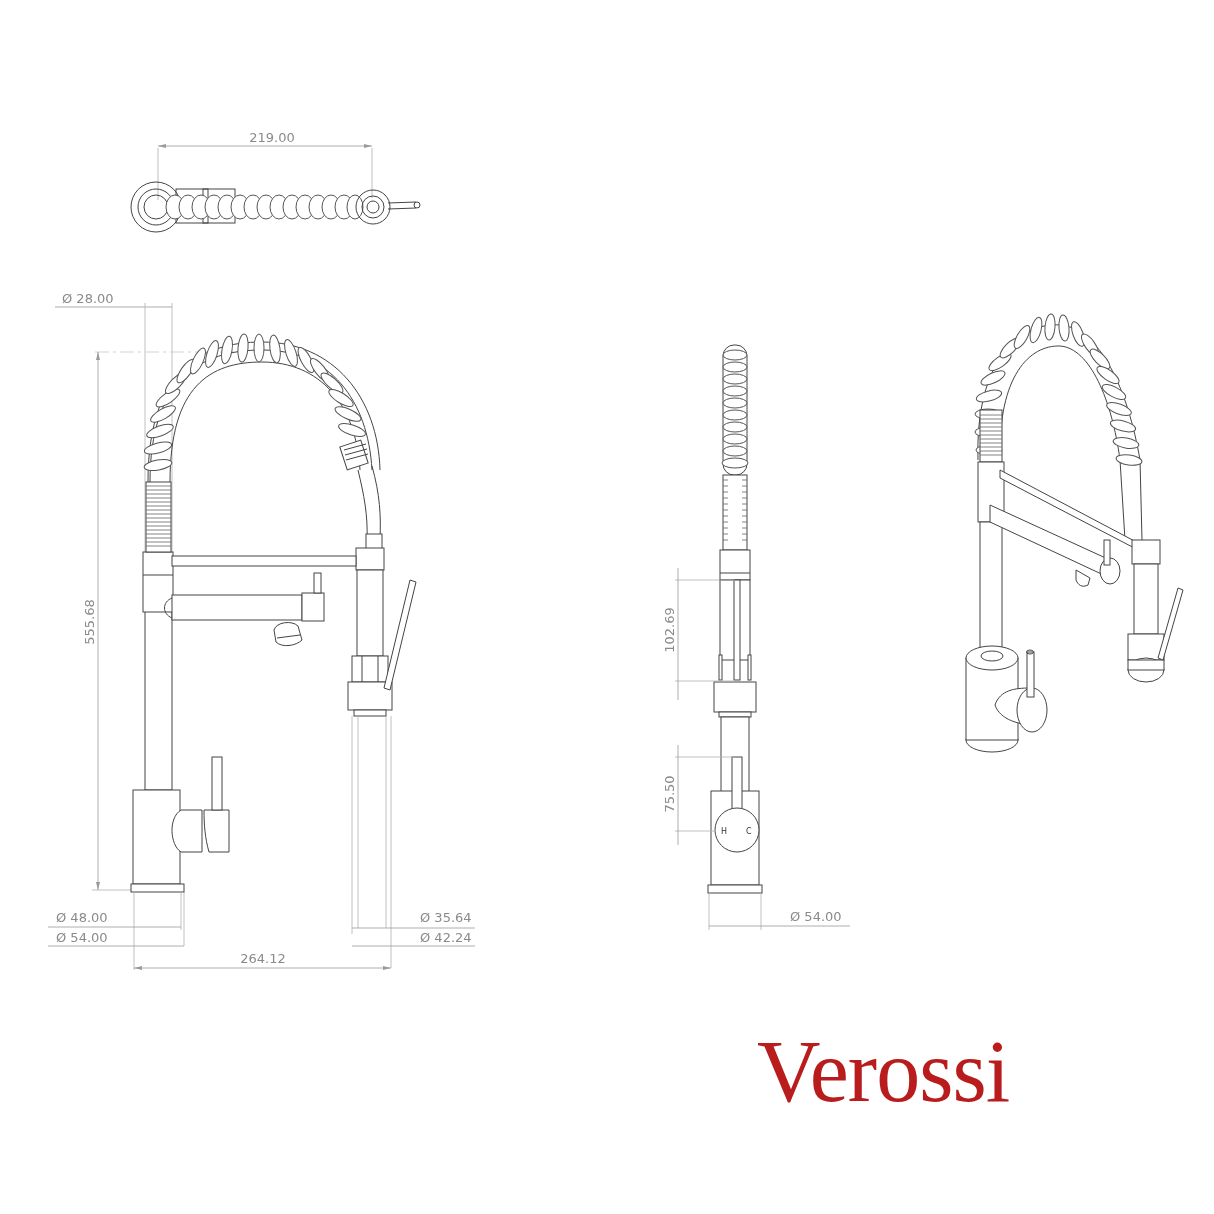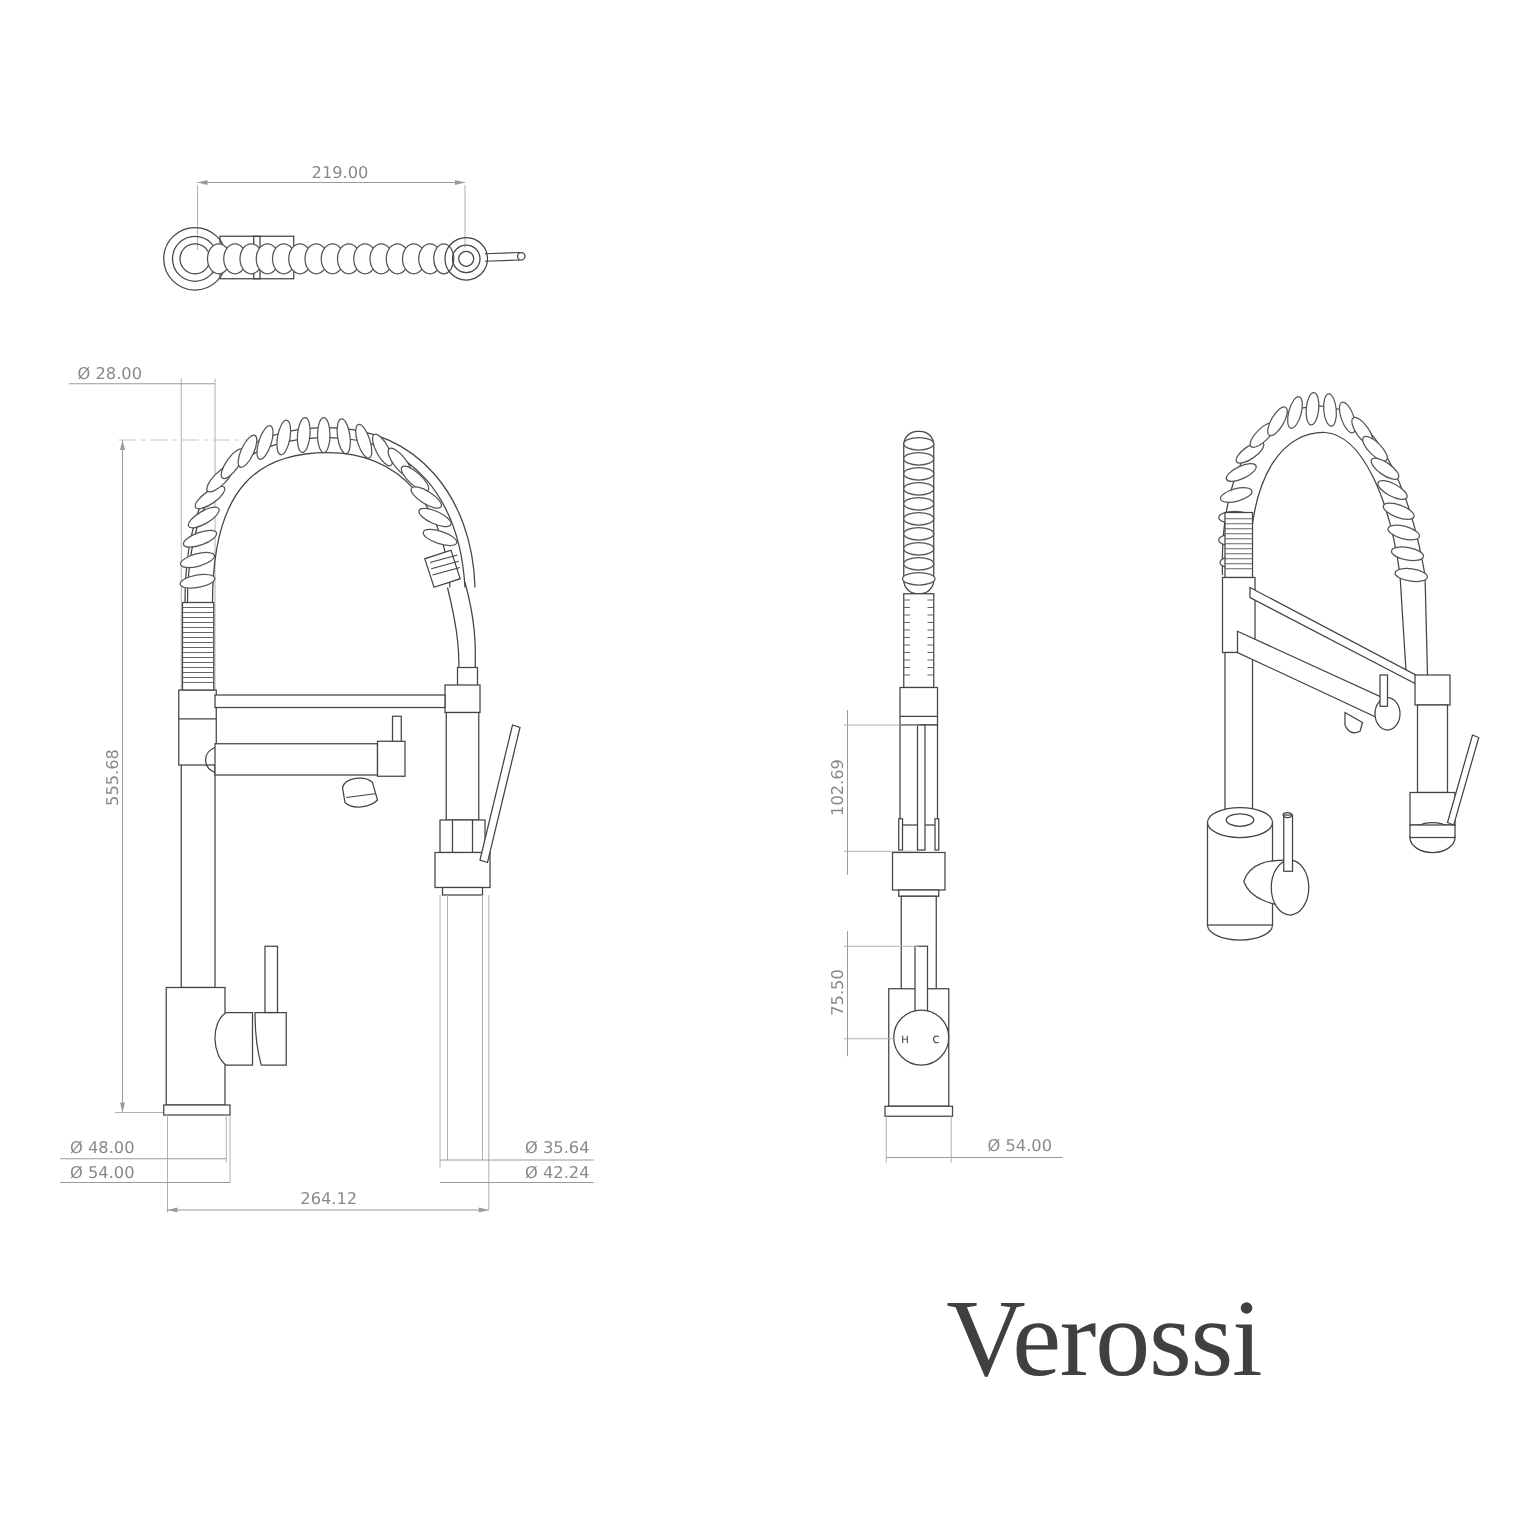--- a/index.html
+++ b/index.html
@@ -1,19 +1,19 @@
 <!DOCTYPE html>
 <html><head>
 <meta charset="utf-8">
 <style>
   html, body { margin:0; padding:0; background:#ffffff; }
   body { width:1214px; height:1214px; position:relative; overflow:hidden; font-family:"DejaVu Sans", sans-serif; }
   svg { position:absolute; left:0; top:0; }
   .dim-text { font-family:"DejaVu Sans", sans-serif; font-size:13px; fill:#8a8a8a; }
-  .brand { position:absolute; left:757px; top:1028px; font-family:"Liberation Serif", "DejaVu Serif", serif; font-size:88px; color:#404040; letter-spacing:-1px; line-height:1;text-align:center; }
+  .brand { position:absolute; left:757px; top:1028px; font-family:"Liberation Serif", "DejaVu Serif", serif; font-size:88px; color:#b91c1c; letter-spacing:-1px; line-height:1;text-align:center; }
   .ln { stroke:#444; stroke-width:1; fill:none; }
   .lnf { stroke:#444; stroke-width:1; fill:#fff; }
   .dim { stroke:#9a9a9a; stroke-width:0.8; fill:none; }
   .ext { stroke:#b0b0b0; stroke-width:0.8; fill:none; }
   .center { stroke:#c8c8c8; stroke-width:0.8; stroke-dasharray:14 4 3 4; fill:none; }
   .coil { stroke:#555; stroke-width:1; fill:#fff; }
   .thread { stroke:#666; stroke-width:0.8; }
 </style>
 </head>
 <body>

